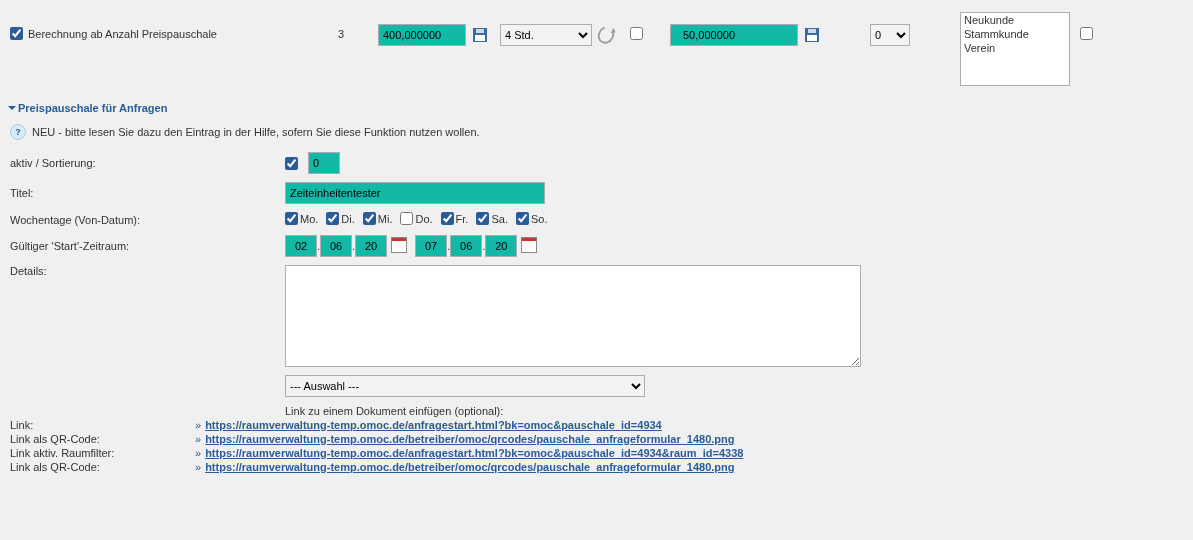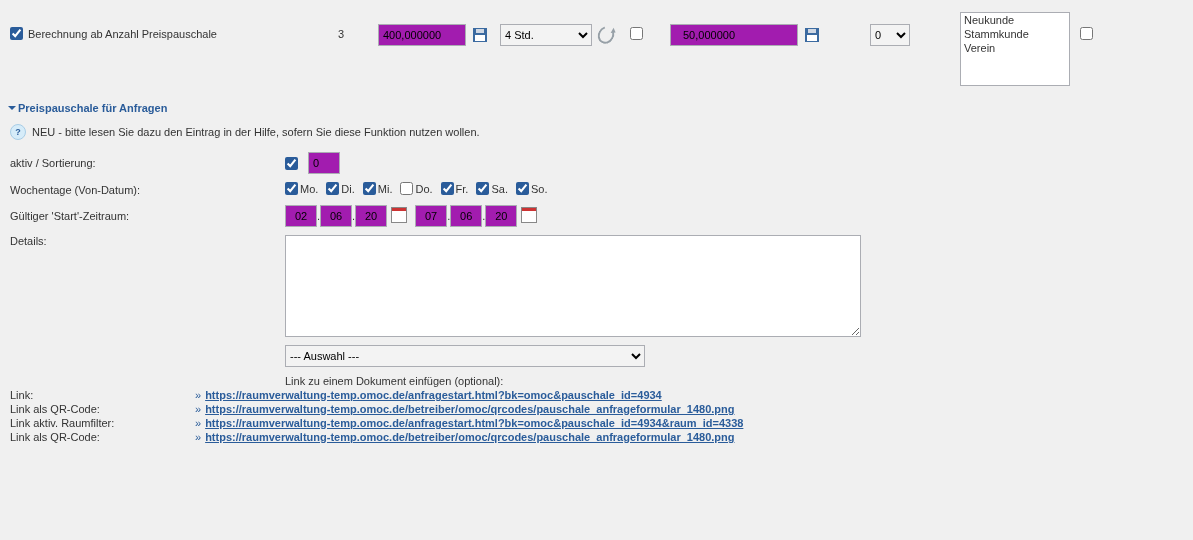--- a/index.html
+++ b/index.html
@@ -20,21 +20,21 @@
   .cb {
     width: 13px; height: 13px; margin: 0;
     accent-color: #2a5c9a;
   }
   input[type="text"] {
     font-family: Verdana, Arial, sans-serif;
     font-size: 11px;
     border: 1px solid #abadb3;
     padding: 2px 4px;
     height: 16px;
-    background: #a21caf;
+    background: #14b8a6;
   }
   select {
     font-family: Verdana, Arial, sans-serif;
     font-size: 11px;
     border: 1px solid #abadb3;
     height: 22px;
     background: #f7f7f7;
   }
   textarea {
     font-family: Verdana, Arial, sans-serif;
@@ -188,20 +188,24 @@
     <span class="help-icon">?</span>
     <span>NEU - bitte lesen Sie dazu den Eintrag in der Hilfe, sofern Sie diese Funktion nutzen wollen.</span>
   </div>
 
   <div class="form-row">
     <div class="form-label">aktiv / Sortierung:</div>
     <input type="checkbox" class="cb" checked="" style="">
     <input type="text" style="width: 22px; margin-left: 10px; text-align: left;" value="0">
   </div>
 
+  <div class="form-row">
+    <div class="form-label">Titel:</div>
+    <input type="text" style="width: 250px;" value="Zeiteinheitentester">
+  </div>
 
 
   <div class="form-row">
     <div class="form-label">Wochentage (Von-Datum):</div>
     <div id="days-container"><span class="day">
           <input type="checkbox" class="cb" checked="" style="">
           <span>Mo.</span>
         </span><span class="day">
           <input type="checkbox" class="cb" checked="" style="">
           <span>Di.</span>

